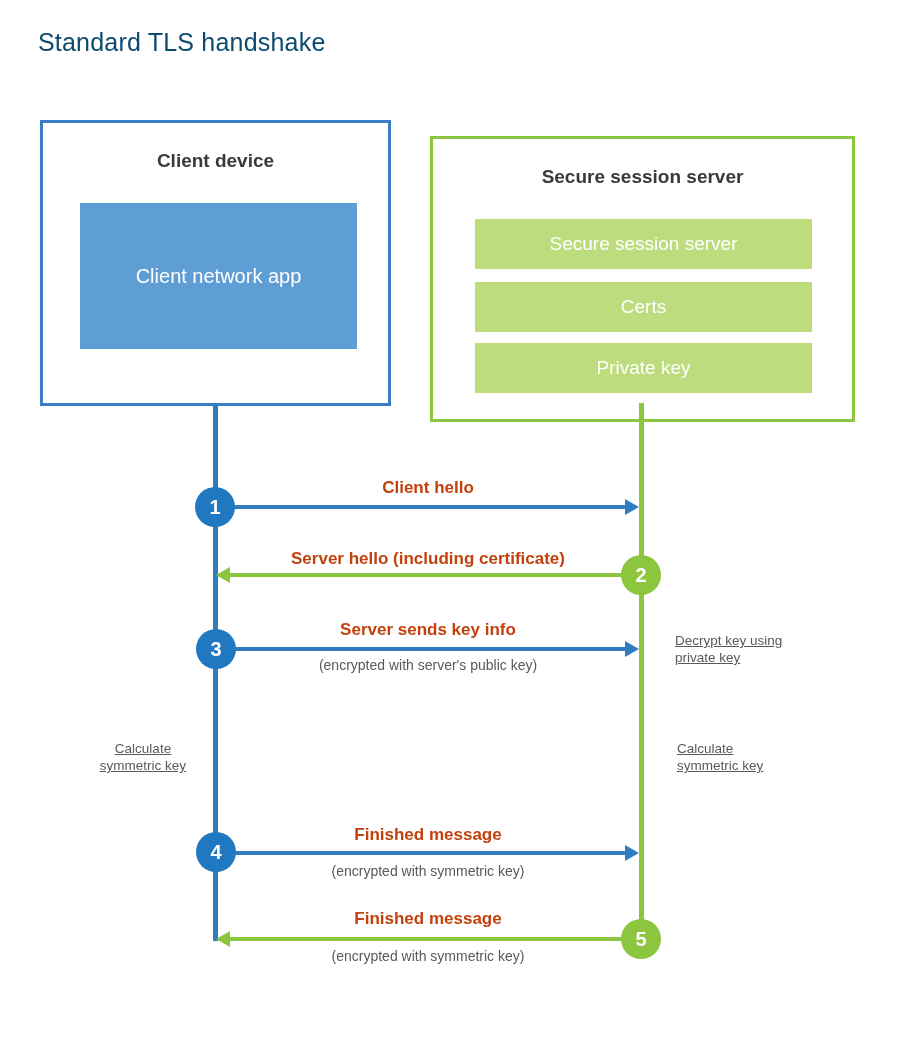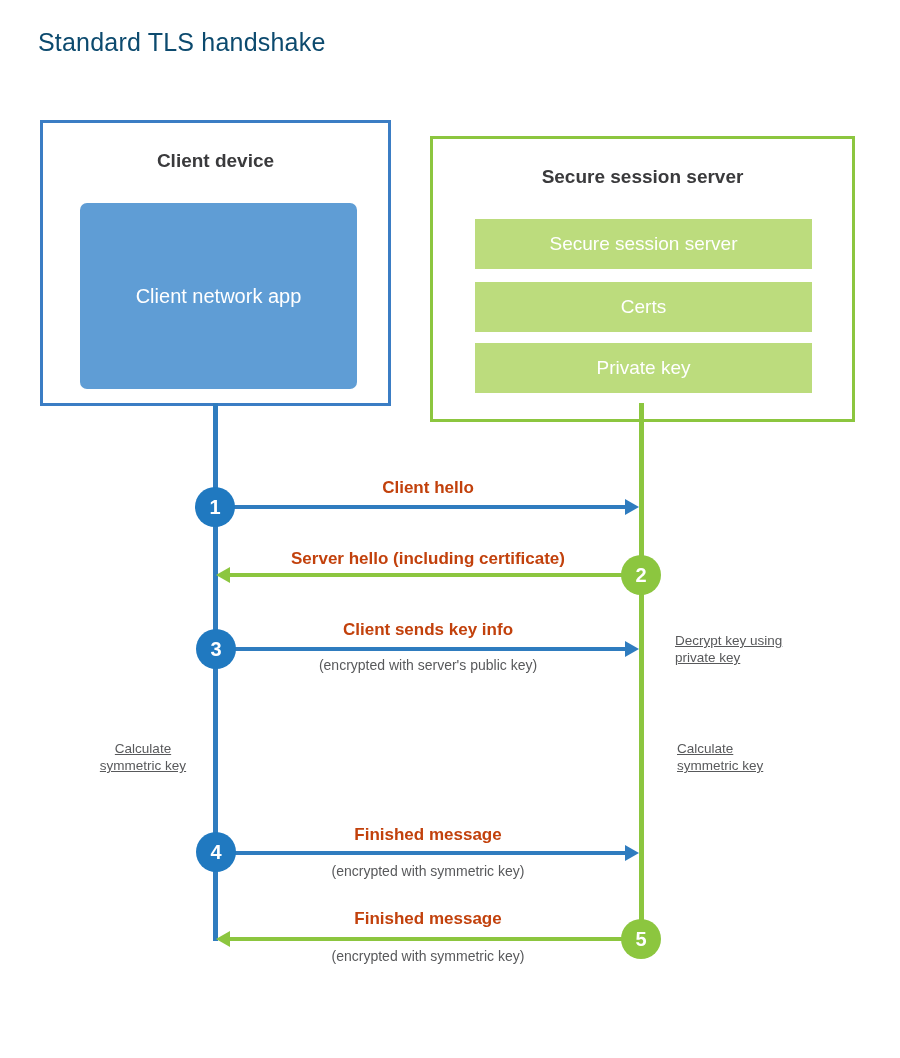--- a/index.html
+++ b/index.html
@@ -65,33 +65,32 @@
     font-weight: bold;
     color: #3a3a3c;
   }
 
   
   #client-app-block {
     position: absolute;
     left: 37px;
     top: 80px;
     width: 277px;
-    height: 186px;
+    height: 146px;
     background: #5f9dd5;
     color: #ffffff;
     font-size: 20px;
     font-weight: 300;
     line-height: 28px;
     display: flex;
     align-items: center;
     justify-content: center;
     text-align: center;
     padding: 0 10px;
     box-sizing: border-box;
-    border-radius: 7px;
   }
   .server-block {
     position: absolute;
     left: 42px;
     width: 337px;
     height: 50px;
     background: #bcdc7d;
     color: #ffffff;
     font-size: 19px;
     font-weight: 300;
@@ -223,21 +222,21 @@
   </div>
   <div class="step-badge badge-blue" style="left:195px; top:487px;">1</div>
 
   <div class="msg-label" style="left:215px; top:549px; width:426px;">Server hello (including certificate)</div>
   <div class="msg-arrow to-left arrow-green" style="left:229px; top:573px; width:412px;">
     <div class="shaft"></div>
     <div class="head"></div>
   </div>
   <div class="step-badge badge-green" style="left:621px; top:555px;">2</div>
 
-  <div class="msg-label" style="left:215px; top:620px; width:426px;">Client sends key info</div>
+  <div class="msg-label" style="left:215px; top:620px; width:426px;">Server sends key info</div>
   <div class="msg-arrow to-right arrow-blue" style="left:216px; top:647px; width:410px;">
     <div class="shaft"></div>
     <div class="head"></div>
   </div>
   <div class="step-badge badge-blue" style="left:196px; top:629px;">3</div>
   <div class="msg-sublabel" style="left:215px; top:657px; width:426px;">(encrypted with server's public key)</div>
   <div class="side-note" style="left:675px; top:632px;">Decrypt key using
 private key</div>
 
   <div class="side-note" style="left:88px; top:740px; width:110px; text-align:center;">Calculate

